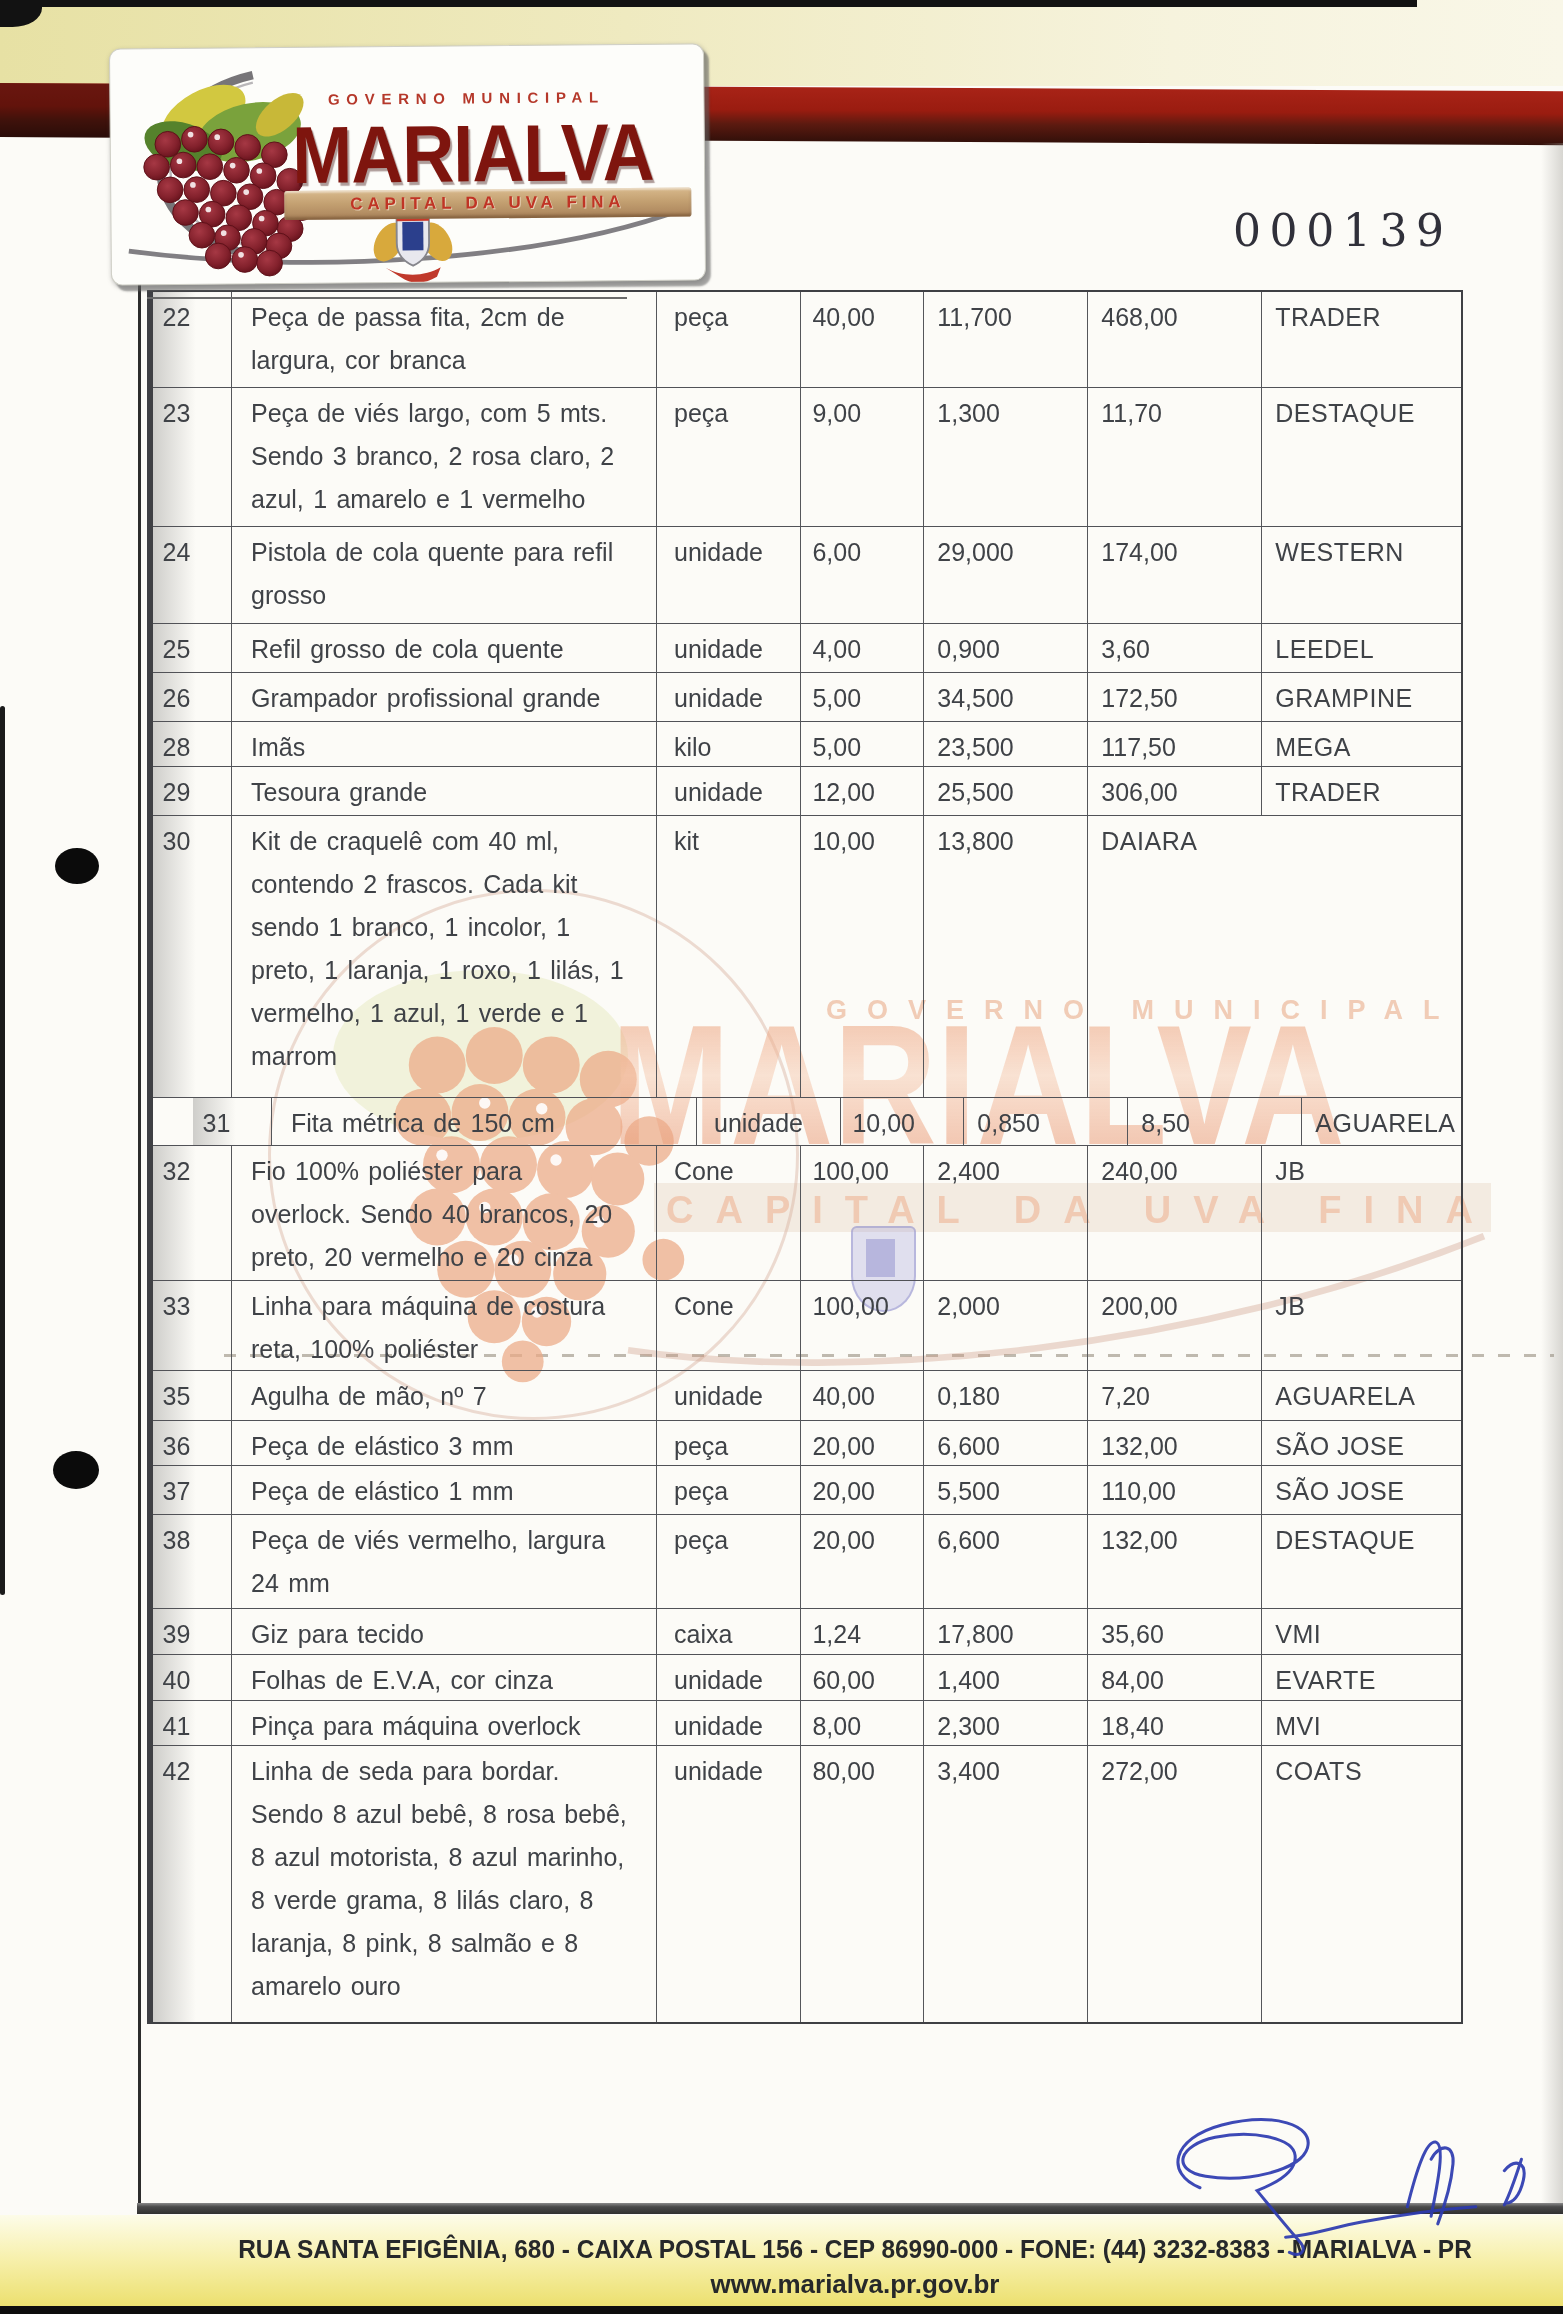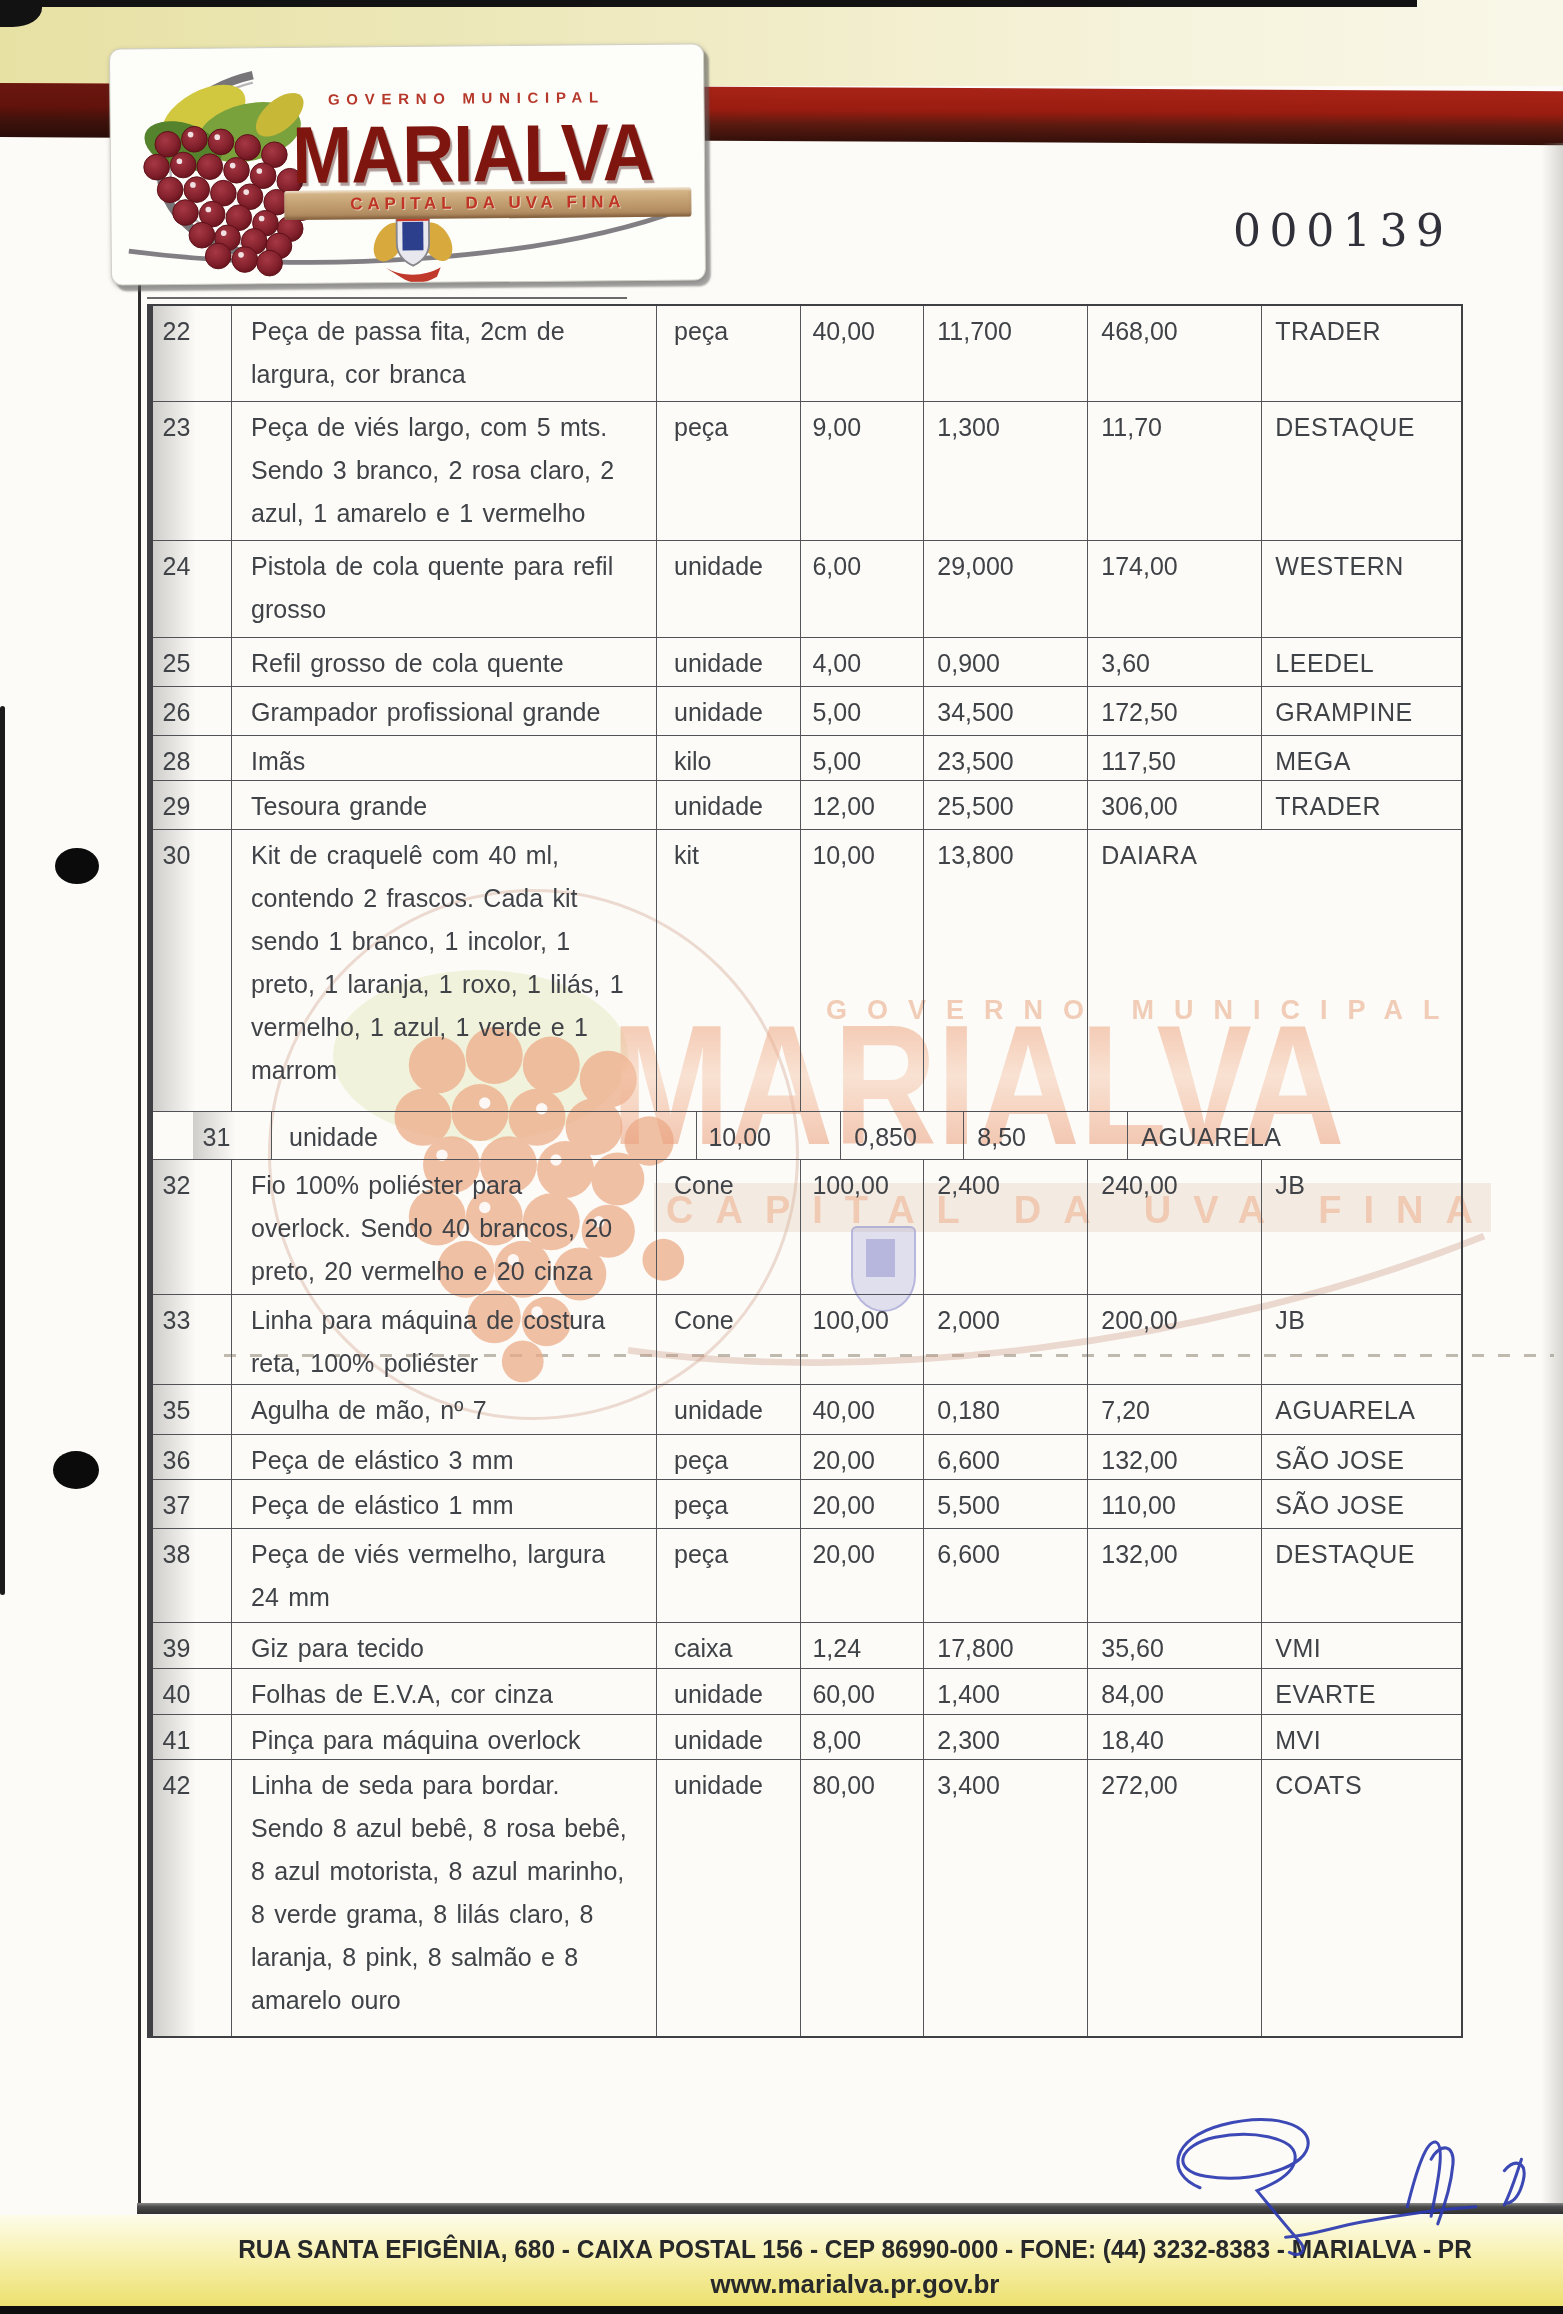--- a/index.html
+++ b/index.html
@@ -68,21 +68,21 @@
         letter-spacing:22px;color:rgba(236,166,130,.48);white-space:nowrap;}
   .wm-shield{position:absolute;left:851px;top:1226px;width:61px;height:82px;
         background:rgba(152,152,214,.28);border:2.9px solid rgba(128,128,198,.42);
         border-radius:5.7px 5.7px 50% 50%/5.7px 5.7px 42% 42%;}
   .wm-shield::after{content:"";position:absolute;left:13.3px;top:11.4px;width:28.5px;height:38px;
         background:rgba(105,105,190,.35);}
 
   
   .page-frame-left{position:absolute;left:138px;top:282px;width:2.9px;height:1927px;background:#2c2c2c;z-index:3;}
   .table-top-sliver{position:absolute;left:147px;top:297px;width:480px;height:1.9px;background:#6a6a6a;z-index:3;}
-  .doc-table{position:absolute;left:147px;top:304px;width:1316px;z-index:2;
+  .doc-table{position:absolute;left:147px;top:290px;width:1316px;z-index:2;
         border:2.9px solid #3f4044;border-left-width:6.7px;box-sizing:border-box;background:transparent;}
   .t-row{display:grid;grid-template-columns:79px 425px 144px 123px 164px 174px 1fr;
         border-bottom:1.9px solid #515257;box-sizing:border-box;overflow:hidden;}
   .t-row:last-child{border-bottom:none;}
   .cell{box-sizing:border-box;border-right:1.9px solid #55565a;padding-top:3.8px;
         font-size:25px;line-height:43px;overflow:hidden;}
   .cell:last-child{border-right:none;}
   .c-item{padding-left:9.5px;background:linear-gradient(90deg,rgba(110,110,108,.32) 0%,rgba(110,110,108,0) 55%);}
   .c-desc{padding-left:19px;padding-right:7.6px;white-space:pre-line;word-spacing:2.4px;}
   .c-unit{padding-left:17px;}
@@ -330,20 +330,21 @@
 preto, 1 laranja, 1 roxo, 1 lilás, 1
 vermelho, 1 azul, 1 verde e 1
 marrom</div>
       <div class="cell c-unit">kit</div>
       <div class="cell c-qty">10,00</div>
       <div class="cell c-vu">13,800</div>
       <div class="cell c-marca">DAIARA</div>
     </div>
       <div class="t-row" style="height: 48px; padding-left: 40px;">
       <div class="cell c-item">31</div>
+      <div class="cell c-desc">Fita métrica de 150 cm</div>
       <div class="cell c-unit">unidade</div>
       <div class="cell c-qty">10,00</div>
       <div class="cell c-vu">0,850</div>
       <div class="cell c-vt">8,50</div>
       <div class="cell c-marca">AGUARELA</div>
     </div>
       <div class="t-row" style="height: 135px;">
       <div class="cell c-item">32</div>
       <div class="cell c-desc">Fio 100% poliéster para
 overlock. Sendo 40 brancos, 20

